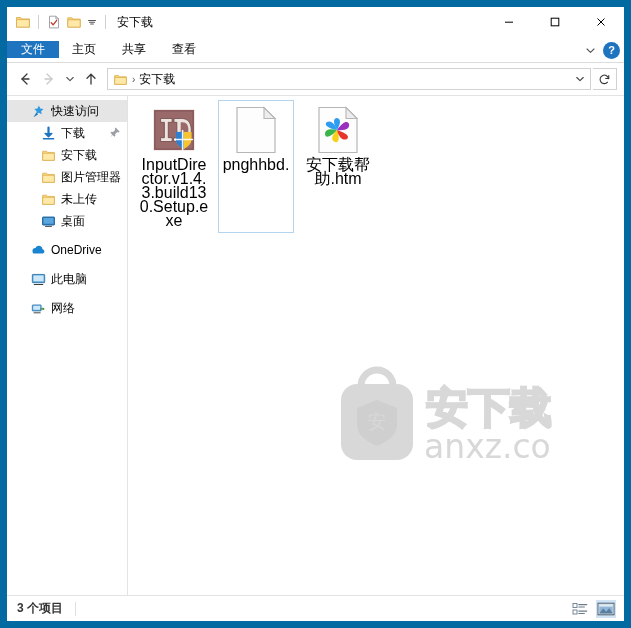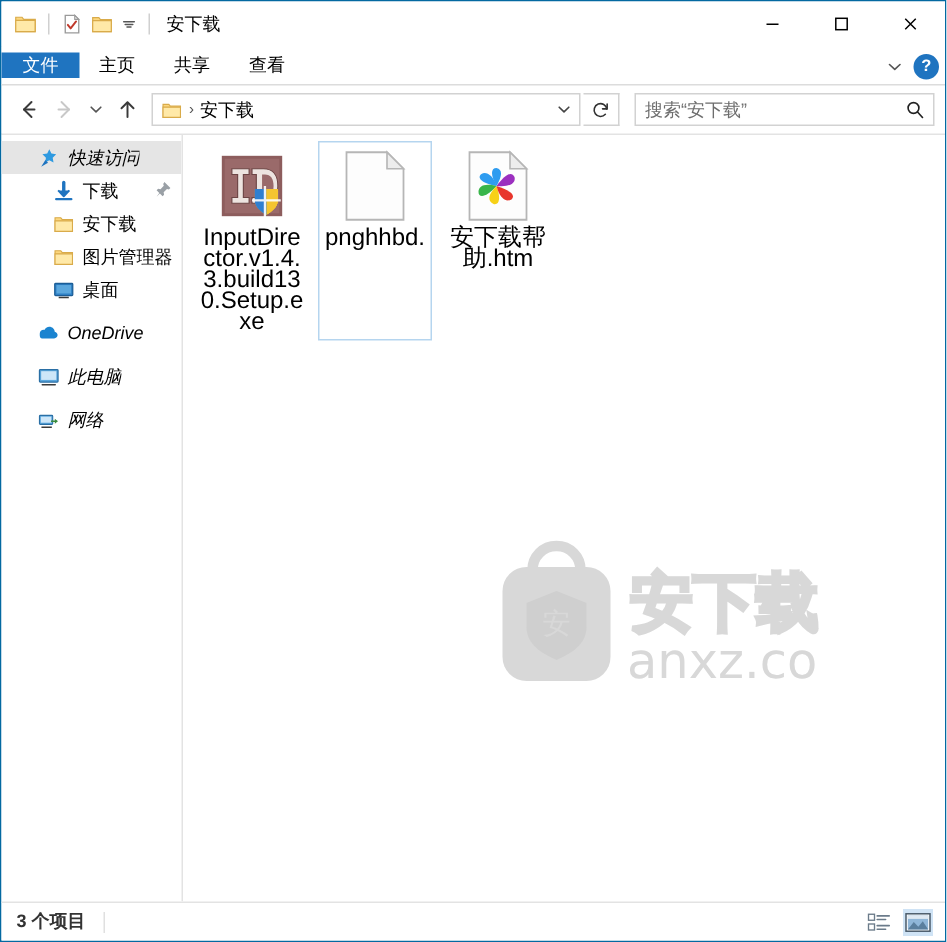--- a/index.html
+++ b/index.html
@@ -8,21 +8,21 @@
     width: 631px; height: 628px;
     font-family: "Liberation Sans", "DejaVu Sans", sans-serif;
     font-size: 12px;
     color: #000;
     background: #ffffff;
     overflow: hidden;
     -webkit-font-smoothing: antialiased;
   }
   .window {
     width: 631px; height: 628px;
-    border: 1px solid #0369a1;
+    border: 7px solid #0369a1;
     background: #ffffff;
     display: flex; flex-direction: column;
     position: relative;
   }
 
   
   .titlebar {
     height: 30px; min-height:30px;
     background: #ffffff;
     display: flex; align-items: center;
@@ -155,21 +155,21 @@
   }
   .nav-item {
     height:22px;
     display:flex; align-items:center;
     font-size:12px; color:#000;
     cursor:default;
     padding-right:6px;
     position:relative;
   }
   .nav-item.selected { background:#e5e5e5; }
-  .nav-indent-0 { padding-left:22px;font-style:italic; }
+  .nav-indent-0 { padding-left:22px; }
   .nav-indent-1 { padding-left:32px; }
   .nav-ico {
     width:18px; min-width:18px;
     display:flex; align-items:center; justify-content:center;
     margin-right:4px;
   }
   .nav-label { white-space:nowrap; overflow:hidden; }
   .nav-pin { position:absolute; right:6px; top:4px; }
   .nav-gap { height:7px; }
 
@@ -363,29 +363,20 @@
       </div>
     </div>
 
     <div class="refresh-btn">
       <svg width="13" height="13" viewBox="0 0 14 14">
         <path d="M11.4 6.2A4.6 4.6 0 1 0 10.3 9.9" fill="none" stroke="#333" stroke-width="1.15" stroke-linecap="round"></path>
         <path d="M11.6 2.6v3.4H8.3" fill="none" stroke="#333" stroke-width="1.15" stroke-linecap="round" stroke-linejoin="round"></path>
       </svg>
     </div>
 
-    <div class="searchbox">
-      <input type="text" placeholder="搜索“安下载”" style="">
-      <span class="search-ico">
-        <svg width="14" height="14" viewBox="0 0 14 14">
-          <circle cx="6" cy="6" r="3.6" fill="none" stroke="#222" stroke-width="1.1"></circle>
-          <path d="M8.7 8.7l3.3 3.6" stroke="#222" stroke-width="1.1" stroke-linecap="round"></path>
-        </svg>
-      </span>
-    </div>
   </div>
 
   <div class="body">
 
     <div class="sidebar">
 
       <div class="nav-item selected nav-indent-0">
         <span class="nav-ico">
           <svg width="15" height="15" viewBox="0 0 16 16">
             <path d="M8.4 1.6l1.5 3.1 3.4.5-2.5 2.4.6 3.4-3-1.6-3 1.6.6-3.4L3.5 5.2l3.4-.5z" fill="#2f9ae0"></path>
@@ -425,20 +416,29 @@
       <div class="nav-item nav-indent-1">
         <span class="nav-ico">
           <svg width="15" height="15" viewBox="0 0 16 16">
             <path d="M1.8 3.4h4.1l1.1 1.3h7.2v8.4H1.8z" fill="#fcd77f" stroke="#d9ab4a" stroke-width="0.8"></path>
             <path d="M1.8 5.6h12.4v7.5H1.8z" fill="#ffe9a8" stroke="#d9ab4a" stroke-width="0.8"></path>
           </svg>
         </span>
         <span class="nav-label">图片管理器</span>
       </div>
 
+      <div class="nav-item nav-indent-1">
+        <span class="nav-ico">
+          <svg width="15" height="15" viewBox="0 0 16 16">
+            <path d="M1.8 3.4h4.1l1.1 1.3h7.2v8.4H1.8z" fill="#fcd77f" stroke="#d9ab4a" stroke-width="0.8"></path>
+            <path d="M1.8 5.6h12.4v7.5H1.8z" fill="#ffe9a8" stroke="#d9ab4a" stroke-width="0.8"></path>
+          </svg>
+        </span>
+        <span class="nav-label">未上传</span>
+      </div>
 
       <div class="nav-item nav-indent-1">
         <span class="nav-ico">
           <svg width="15" height="15" viewBox="0 0 16 16">
             <rect x="1.6" y="3.2" width="12.8" height="8.6" rx="0.6" fill="#2f80c5" stroke="#1b5d96" stroke-width="0.9"></rect>
             <rect x="2.8" y="4.3" width="10.4" height="6" fill="#5ba7dd"></rect>
             <path d="M4.4 13.2h7.2" stroke="#3a3a3a" stroke-width="1"></path>
           </svg>
         </span>
         <span class="nav-label">桌面</span>

